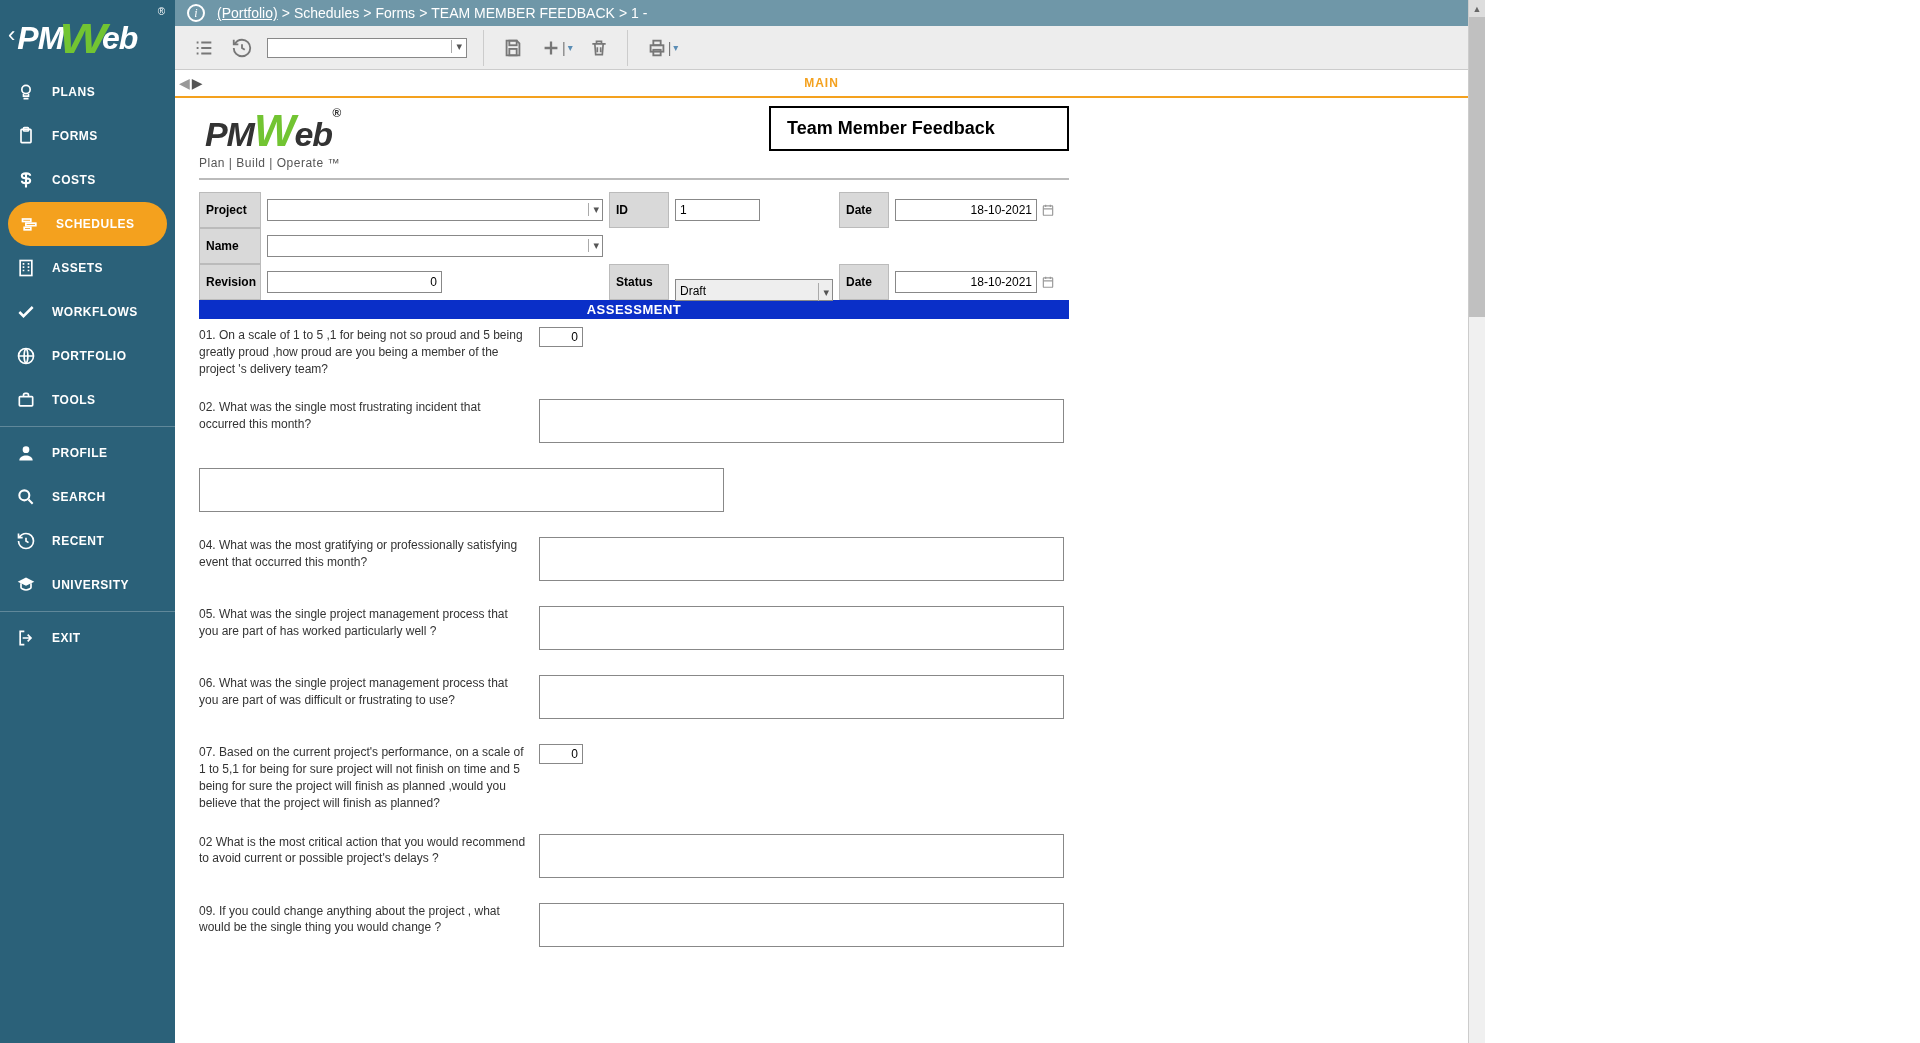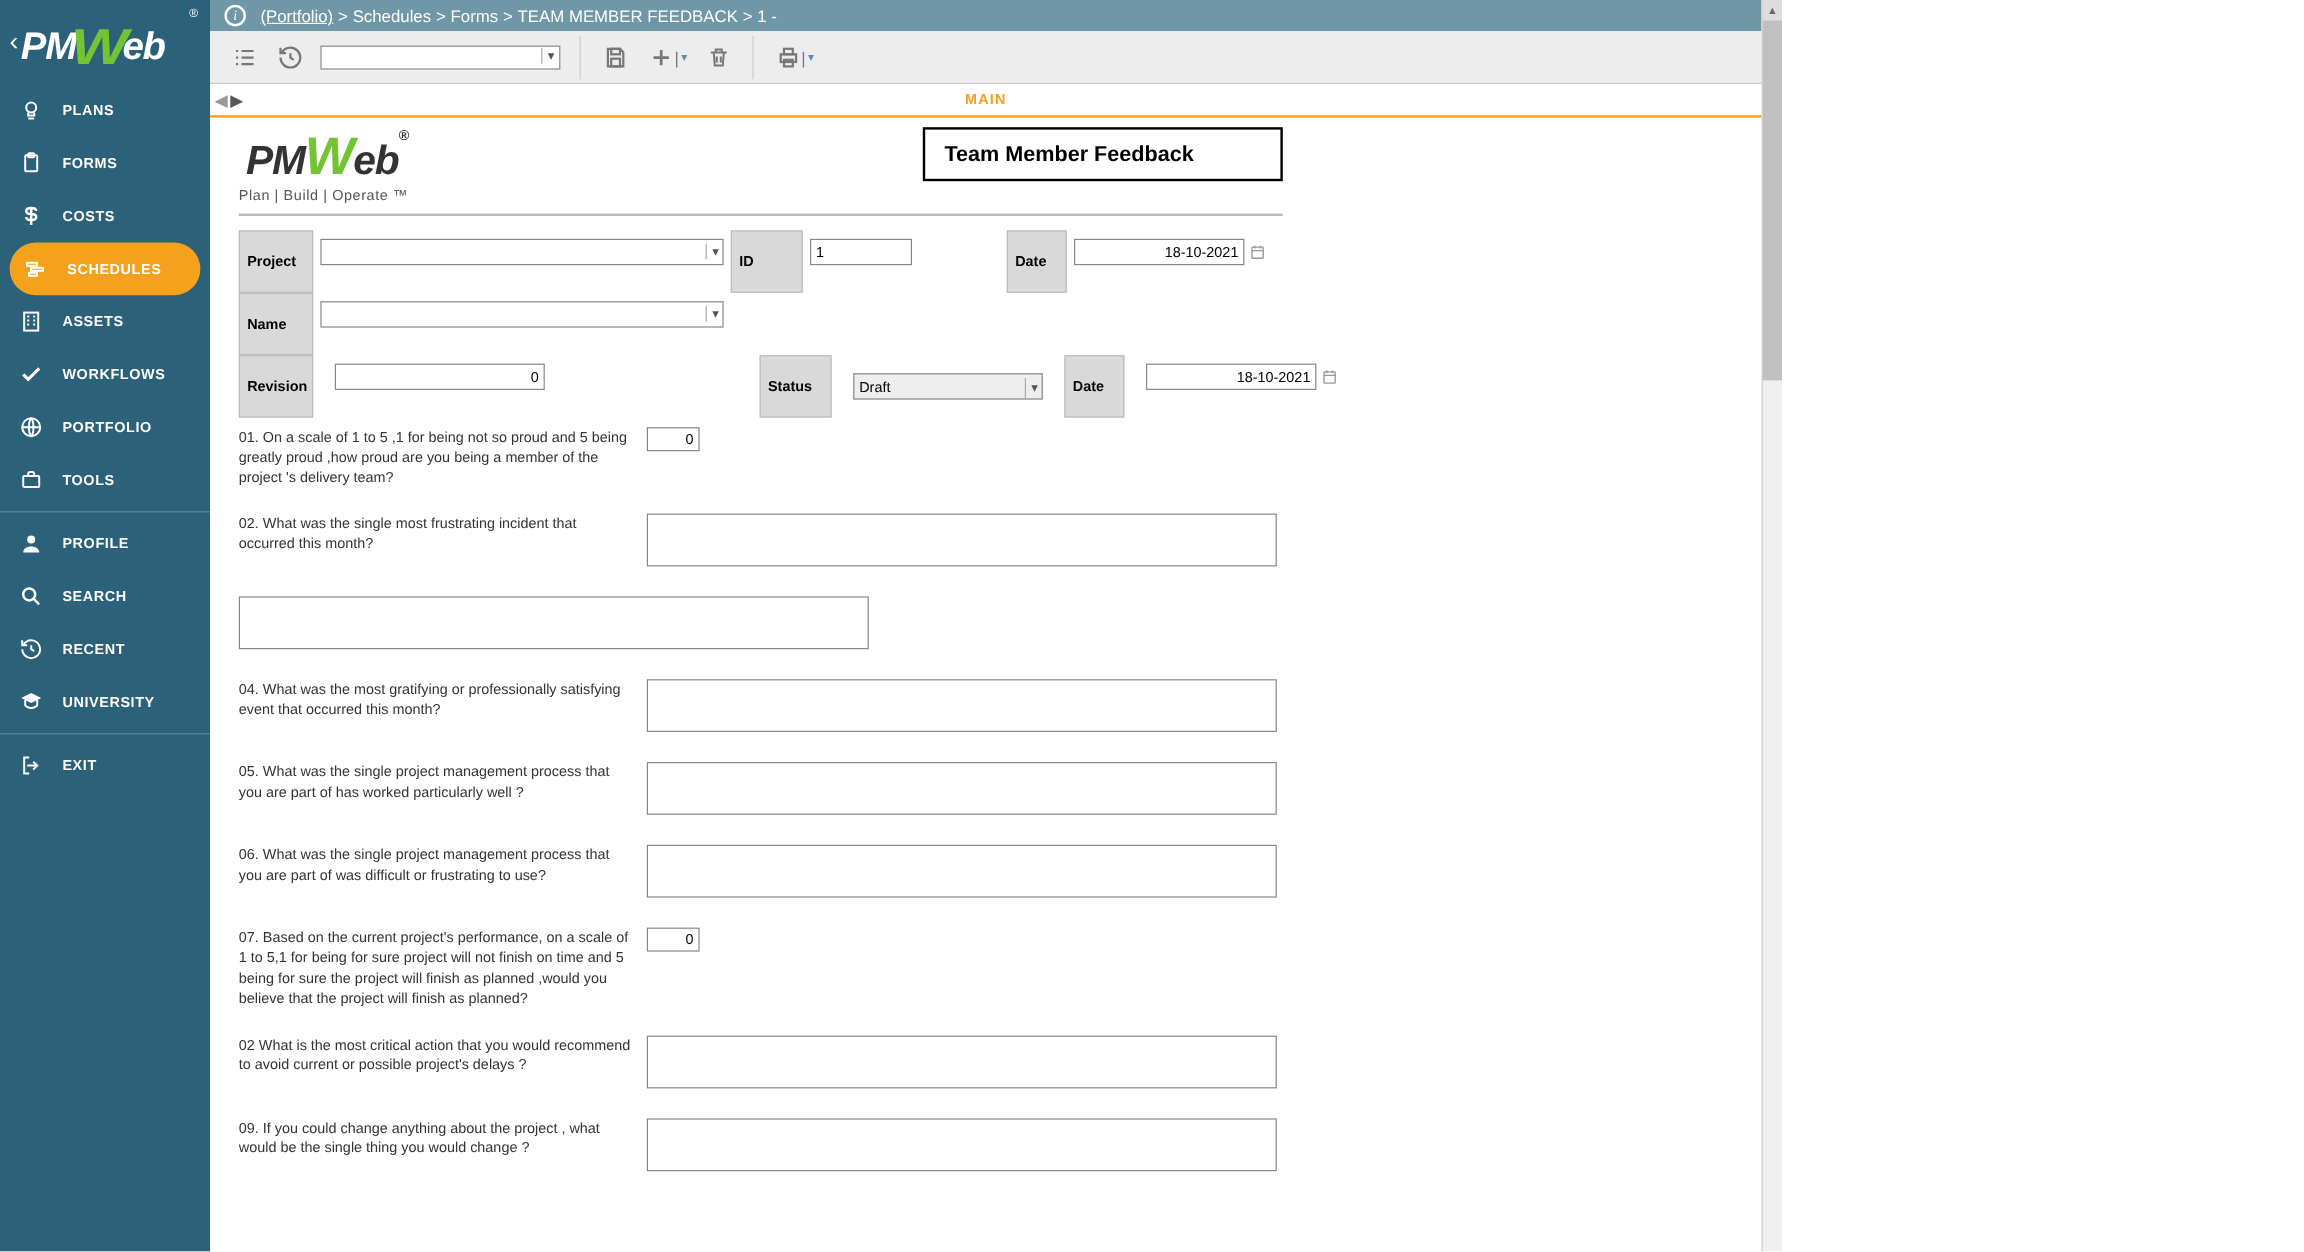--- a/index.html
+++ b/index.html
@@ -50,22 +50,22 @@
 .form-header { display: flex; align-items: flex-start; justify-content: space-between; border-bottom: 2px solid #bbb; padding-bottom: 8px; margin-bottom: 12px; }
 .form-logo-block .form-logo { font-size: 34px; font-weight: bold; font-style: italic; letter-spacing: -1px; text-align: right; }
 .form-logo-block .form-logo .pm2 { color: #333; }
 .form-logo-block .form-logo .w2 { color: #72c432; font-size: 44px; }
 .form-logo-block .form-logo .eb2 { color: #333; }
 .form-logo-block .tagline { font-size: 12px; color: #555; letter-spacing: 0.5px; }
 .form-title-box { border: 2px solid #000; padding: 10px 16px; font-size: 18px; font-weight: bold; width: 300px; text-align: left; }
 
 
 .field-grid { display: grid; grid-template-columns: 62px 348px 60px 170px 50px 172px; gap: 0; margin-bottom: 0; }
-.field-grid-2 { display: grid; grid-template-columns: 62px 348px 60px 170px 50px 172px; gap: 12px; }
-.fld-label { background: #d9d9d9; border: 1px solid #bbb; padding: 6px 6px; font-size: 12px; font-weight: bold; display: flex; align-items: center; height: 52px; }
+.field-grid-2 { display: grid; grid-template-columns: 62px 348px 60px 170px 50px 172px; gap: 0; }
+.fld-label { background: #d9d9d9; border: 1px solid #bbb; padding: 6px 6px; font-size: 12px; font-weight: bold; display: flex; align-items: center; height: 36px; }
 .fld-input-cell { padding: 4px 6px; display: flex; align-items: center; height: 36px; }
 .fld-input { border: 1px solid #888; height: 22px; padding: 2px 4px; width: 100%; font-size: 12px; }
 .fld-input.dd { background: #fff; position: relative; }
 .fld-input.dd::after { content: "▾"; position: absolute; right: 3px; top: 3px; color: #555; font-size: 11px; border-left: 1px solid #aaa; padding-left: 4px; }
 .fld-input.num { text-align: right; }
 .date-cell { display: flex; align-items: center; }
 .date-cell .fld-input { text-align: right; }
 .cal-icon { margin-left: 4px; color: #999; font-size: 14px; cursor: pointer; }
 
 .assessment-bar { background: #0a2fc8; color: #fff; text-align: center; font-weight: bold; padding: 2px 0; font-size: 13px; letter-spacing: 0.5px; margin-top: 0; }
@@ -344,20 +344,21 @@
             <input class="fld-input" value="18-10-2021" style="">
             <span class="cal-icon">
               <svg width="14" height="14" viewBox="0 0 24 24" fill="none" stroke="#999" stroke-width="2">
                   <rect x="4" y="5" width="16" height="16" rx="1"></rect>
                   <path d="M4 10h16M8 3v4M16 3v4"></path>
                 </svg>
             </span>
           </div>
         </div>
 
+        <div class="assessment-bar">ASSESSMENT</div>
 
         <div id="questions">
             <div class="q-row">
               <div class="q-text">01. On a scale of 1 to 5 ,1 for being not so proud and 5 being greatly proud ,how proud are you being a member of the project 's delivery team?</div>
               <div class="q-input"><input class="q-num" value="0" style=""></div>
             </div>
             <div class="q-row">
               <div class="q-text">02. What was the single most frustrating incident that occurred this month?</div>
               <div class="q-input"><textarea class="q-textarea" style=""></textarea></div>
             </div>

